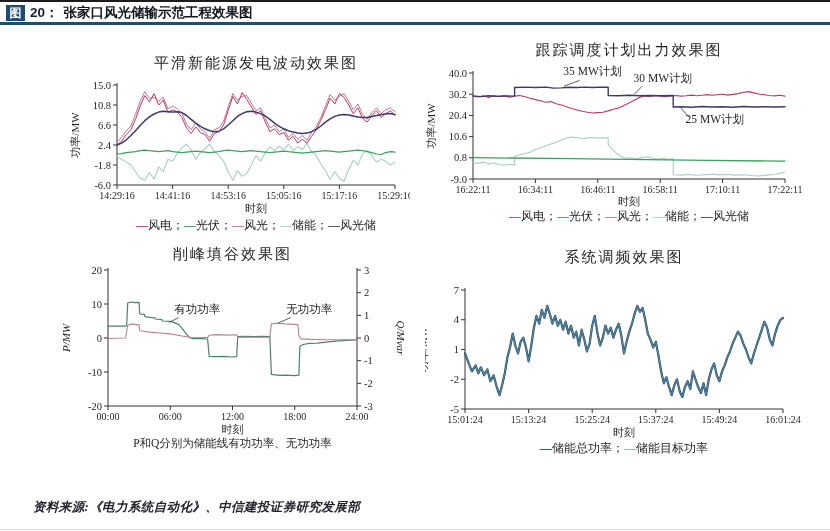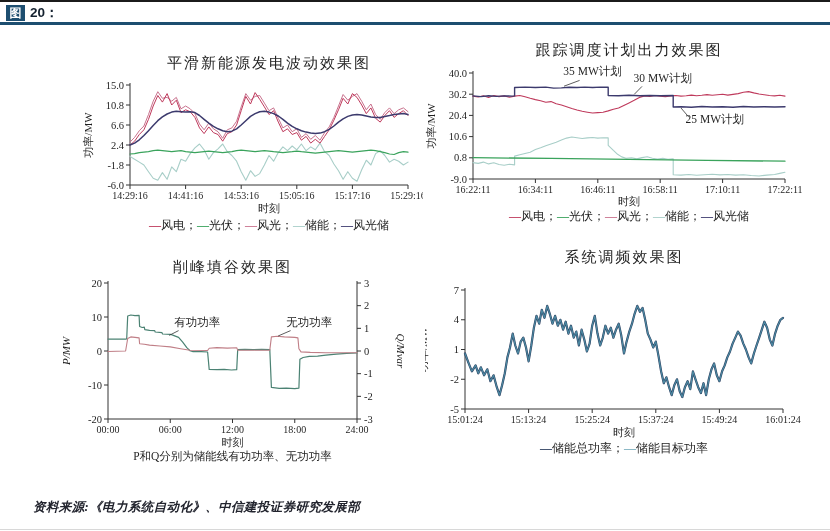--- a/index.html
+++ b/index.html
@@ -7,37 +7,38 @@
         font-family:"Liberation Serif","DejaVu Serif",serif;}
   .top-rule{position:absolute;left:0;top:0;width:830px;height:2px;background:#1b1b1b;}
   .fig-header{position:absolute;left:6px;top:4px;display:flex;align-items:center;gap:5px;
         font-family:"Liberation Sans","DejaVu Sans",sans-serif;font-weight:bold;font-size:13.5px;color:#10141c;}
   .fig-tag{display:inline-flex;align-items:center;justify-content:center;width:19px;height:16px;
         background:#1d4e70;color:#ffffff;font-size:12px;}
   .fig-number{color:#13202e;}
   .header-underline{position:absolute;left:0;top:22px;width:830px;height:3px;background:#1d4e70;}
   .chart{position:absolute;}
   .chart svg text{font-family:"Liberation Serif","DejaVu Serif",serif;}
-  .c0{left:53px;top:48px;}
+  .c0{left:40px;top:48px;}
   .c1{left:425px;top:35px;}
-  .c2{left:40px;top:256px;text-decoration:underline;}
+  .c2{left:40px;top:243px;text-decoration:underline;}
   .c3{left:425px;top:240px;}
   .source-line{position:absolute;left:33px;top:499px;font-style:italic;font-weight:600;
         font-size:12.5px;color:#22242e;letter-spacing:0.4px;text-align:right;}
   .bottom-rule{position:absolute;left:0;top:529px;width:830px;height:1px;background:#d8d8d8;}
 </style>
 </head>
 <body>
 
 <div class="page">
   <div class="top-rule"></div>
 
   <div class="fig-header">
     <span class="fig-tag">图</span>
     <span class="fig-number">20：</span>
+    <span class="fig-title">张家口风光储输示范工程效果图</span>
   </div>
   <div class="header-underline"></div>
 
   <div class="chart c0"><svg width="370" height="200" viewBox="0 0 370 200">
         <text x="216" y="20" font-size="15" text-anchor="middle" fill="#1f1f1f" letter-spacing="2">平滑新能源发电波动效果图</text>
         <line x1="77" y1="35" x2="77" y2="137" stroke="#333" stroke-width="1"></line>
         <line x1="77" y1="137" x2="355" y2="137" stroke="#333" stroke-width="1"></line>
         <line x1="73" y1="37" x2="77" y2="37" stroke="#333"></line>
         <text x="71" y="40.5" font-size="10.5" text-anchor="end" fill="#1f1f1f">15.0</text>
         <line x1="73" y1="57" x2="77" y2="57" stroke="#333"></line>

